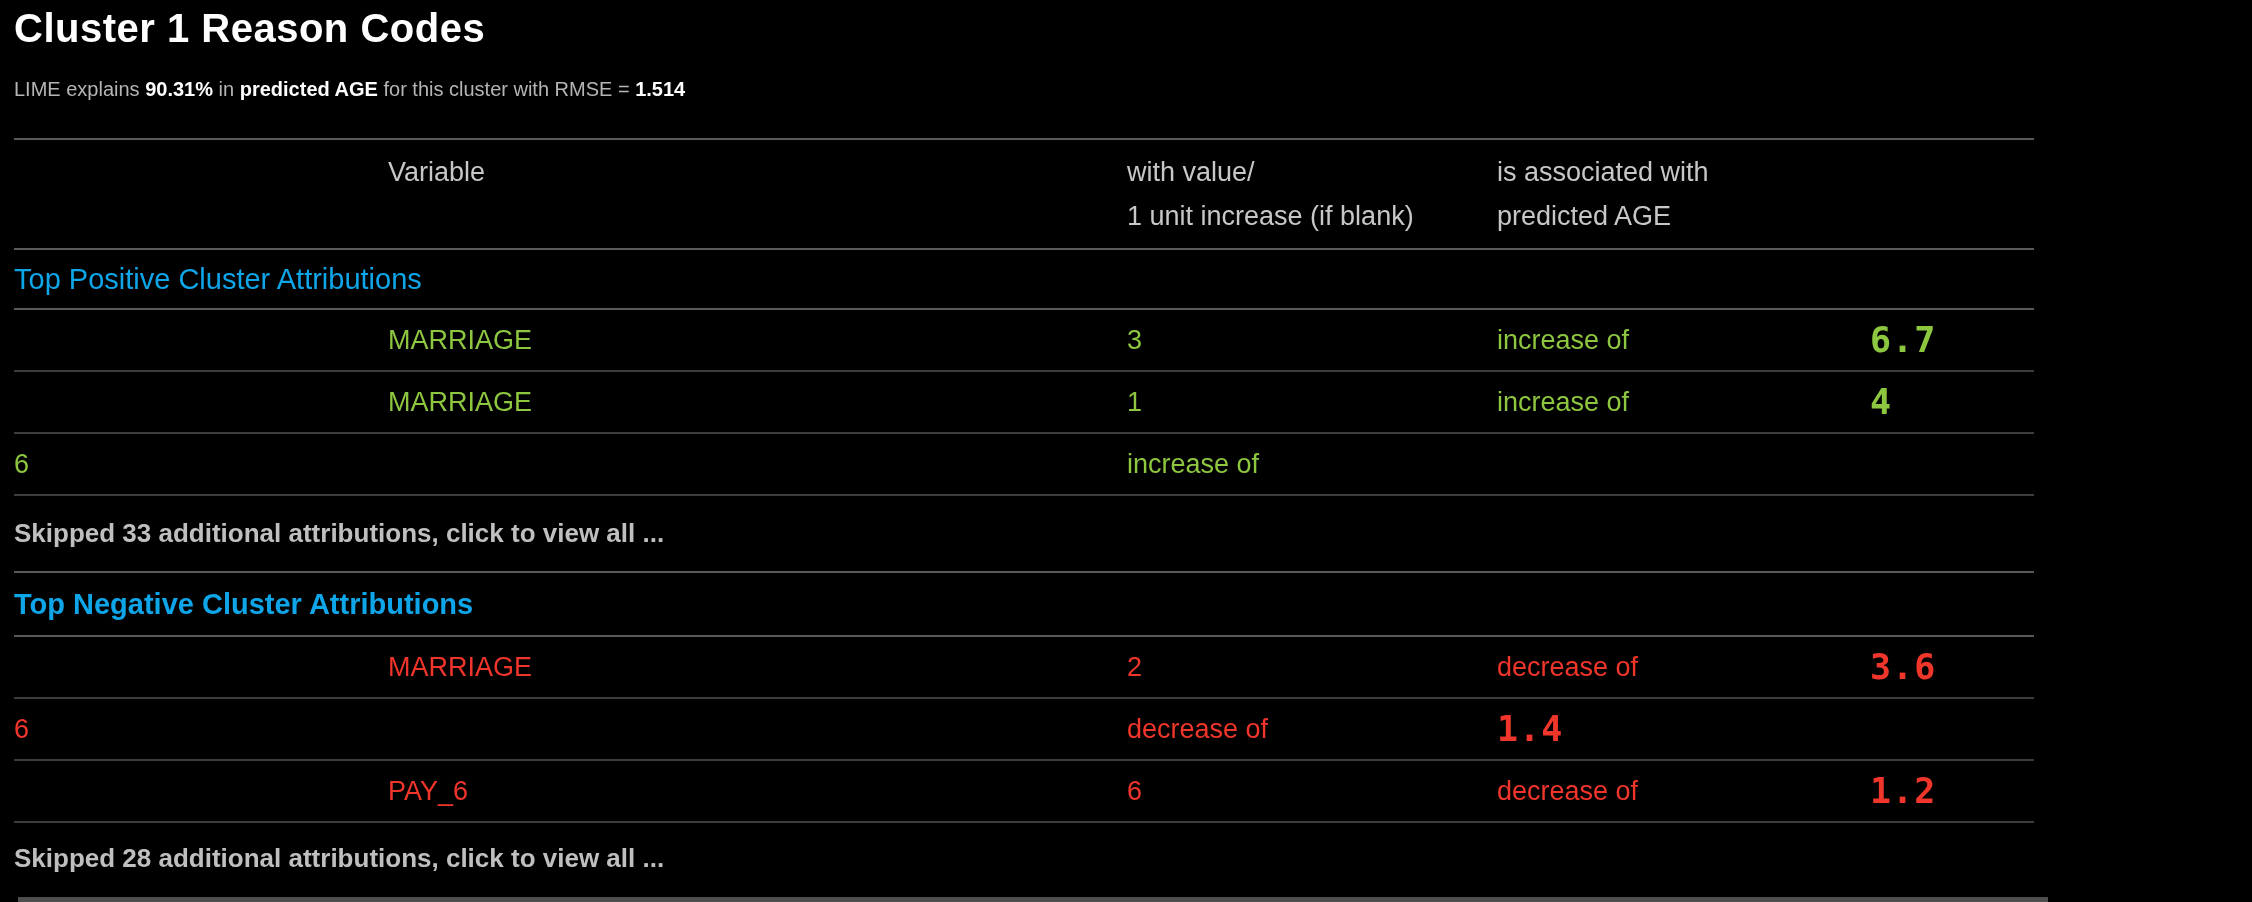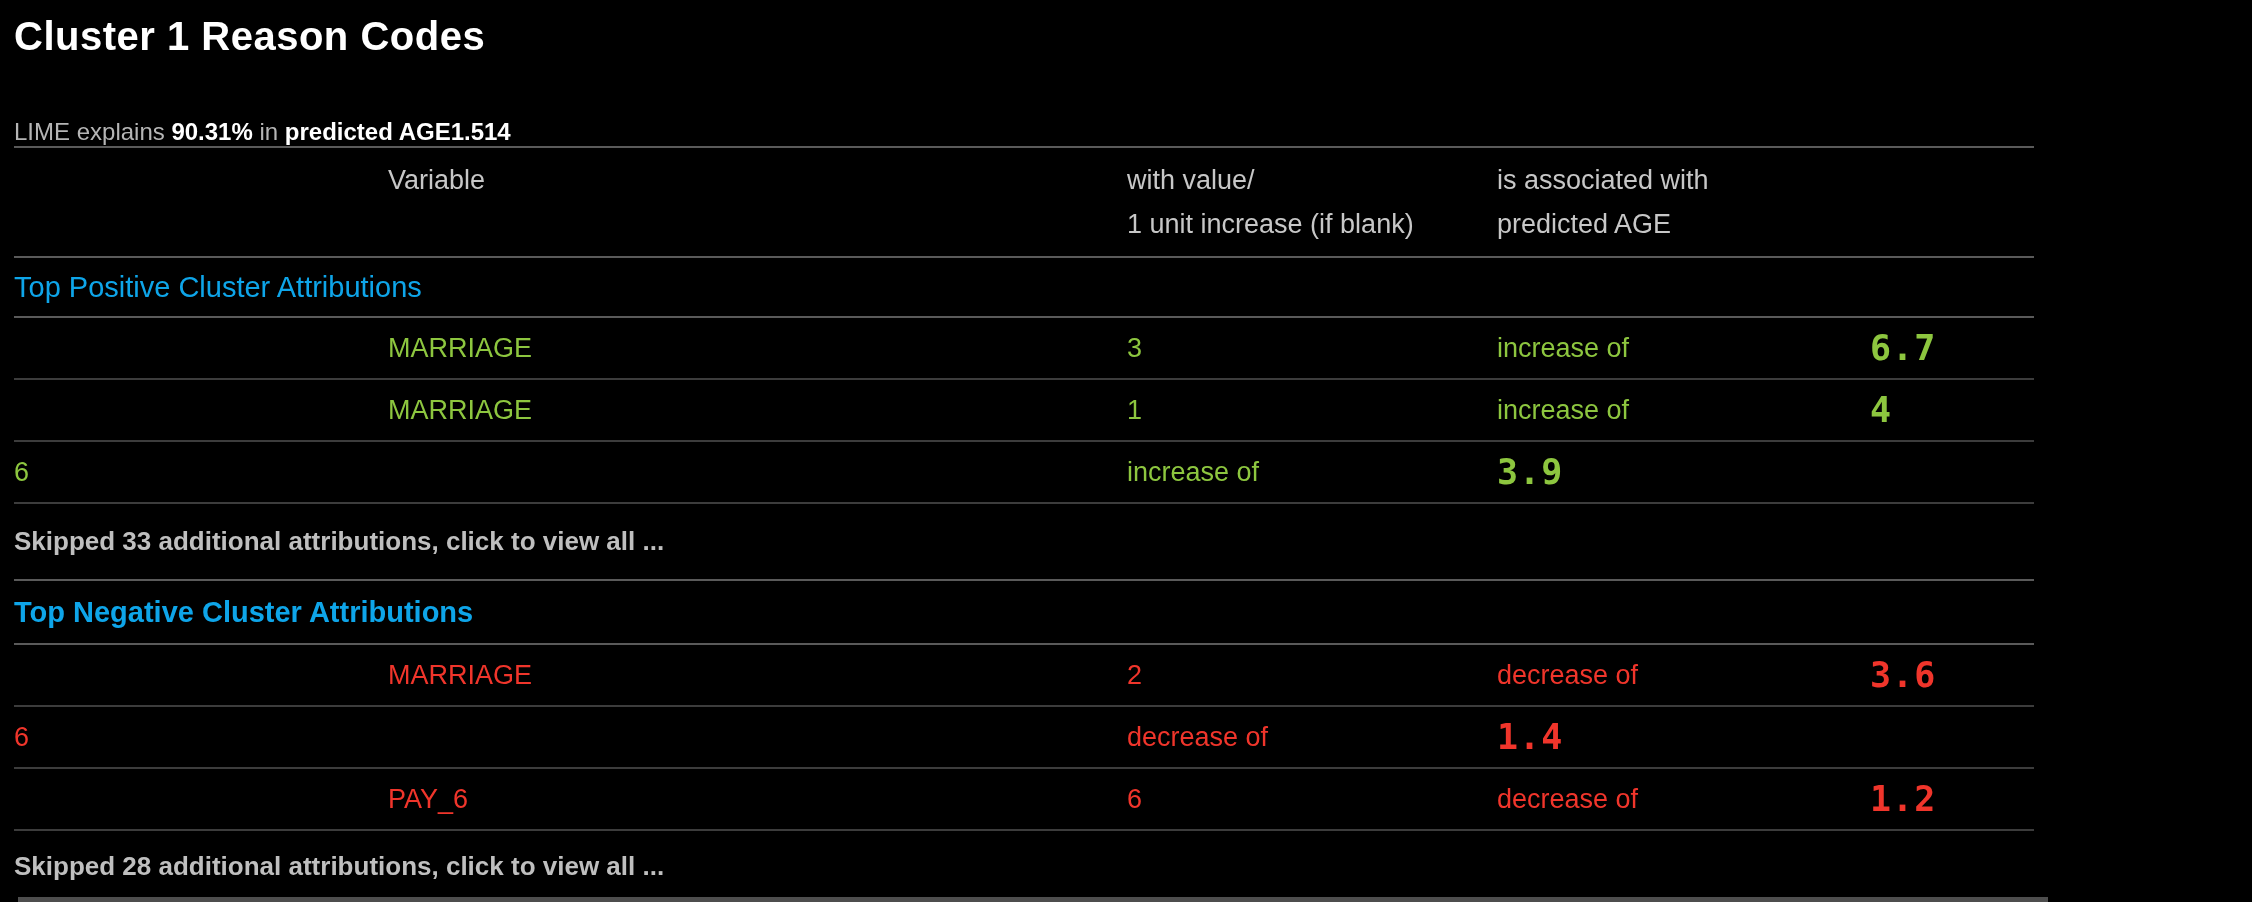--- a/index.html
+++ b/index.html
@@ -5,36 +5,36 @@
   html, body { margin: 0; padding: 0; background: #000; }
   .screen {
     position: relative;
     width: 2048px;
     height: 902px;
     background: #000000;
     font-family: "Liberation Sans", sans-serif;
     color: #c7c7c7;
     overflow: hidden;
     box-sizing: border-box;
-    padding: 8px 14px;
+    padding: 0 14px;
   }
   .page-title {
     padding-top: 6px;
     height: 72px;
     font-size: 40px;
     font-weight: bold;
     color: #ffffff;
     letter-spacing: 0.5px;
   }
   .subtitle {
     height: 60px;
-    font-size: 24px;
+    font-size: 20px;
     color: #b5b5b5;
     display: flex;
-    align-items: flex-end;
+    align-items: flex-start;
   }
   .subtitle .em { color: #ffffff; font-weight: bold; white-space: pre; }
   .subtitle .plain { white-space: pre; }
   .hr-strong { height: 0; border-top: 2px solid #5a5a5a; }
   .hr-weak   { height: 0; border-top: 2px solid #3c3c3c; }
 
   .grid-row {
     display: grid;
     grid-template-columns: 1113px 370px 373px 368px;
     align-items: center;
@@ -89,20 +89,21 @@
 
 <div class="screen">
 
   <div class="page-title">Cluster 1 Reason Codes</div>
 
   <div class="subtitle">
     <span class="plain">LIME explains </span>
     <span class="em">90.31%</span>
     <span class="plain"> in </span>
     <span class="em">predicted AGE</span>
+    <span class="plain"> for this cluster with RMSE = </span>
     <span class="em">1.514</span>
   </div>
 
   <div class="hr-strong"></div>
 
   <div class="grid-row table-header">
     <div class="cell col-variable">Variable</div>
     <div class="cell">
       <div>with value/</div>
       <div>1 unit increase (if blank)</div>
@@ -132,21 +133,20 @@
     <div class="col-variable">MARRIAGE</div>
     <div>1</div>
     <div>increase of</div>
     <div class="amount">4</div>
   </div>
   <div class="hr-weak"></div>
 
   <div class="grid-row data-row positive-row">
     <div>6</div>
     <div>increase of</div>
-    <div class="amount">3.9</div>
   </div>
   <div class="hr-weak"></div>
 
   <div class="skipped-row">Skipped 33 additional attributions, click to view all ...</div>
 
   <div class="hr-strong"></div>
 
   <div class="section-heading neg-heading-block">Top Negative Cluster Attributions</div>
 
   <div class="hr-strong"></div>

